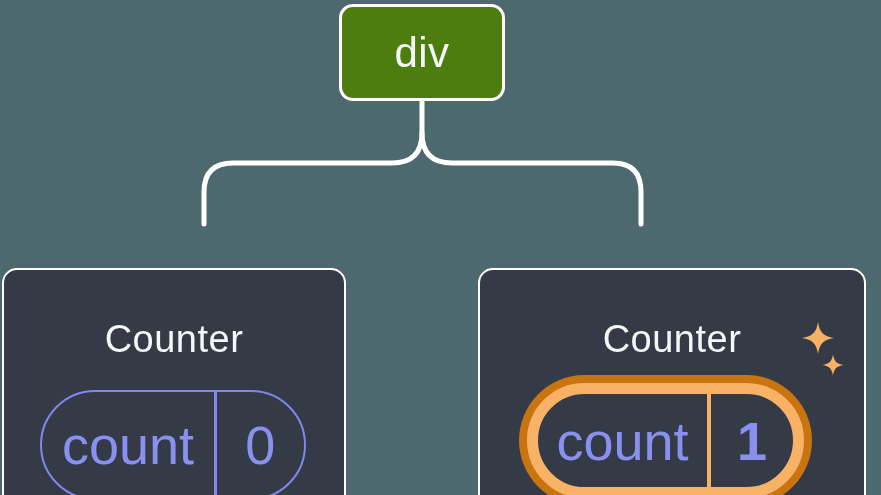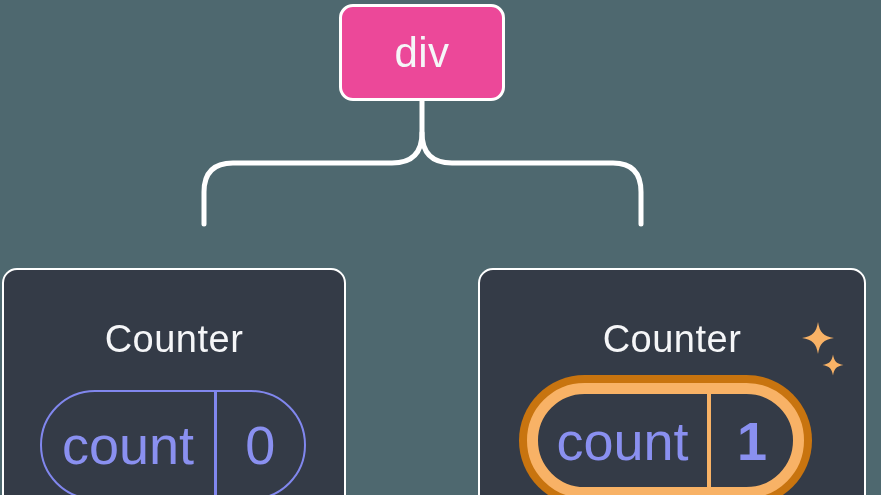--- a/index.html
+++ b/index.html
@@ -8,21 +8,21 @@
     background: #4e686f;
     position: relative;
     overflow: hidden;
     font-family: "Liberation Sans", sans-serif;
   }
 
   
   .node-root {
     position: absolute; left: 339px; top: 4px;
     width: 166px; height: 97px;
-    background: #ec4899;
+    background: #4d7c0f;
     border: 3px solid #ffffff;
     border-radius: 14px;
     box-sizing: border-box;
     display: flex; align-items: center; justify-content: center;
   }
   .node-root .label {
     color: #f5f6f8; font-size: 42px; letter-spacing: 0.5px;
   }
 
   

